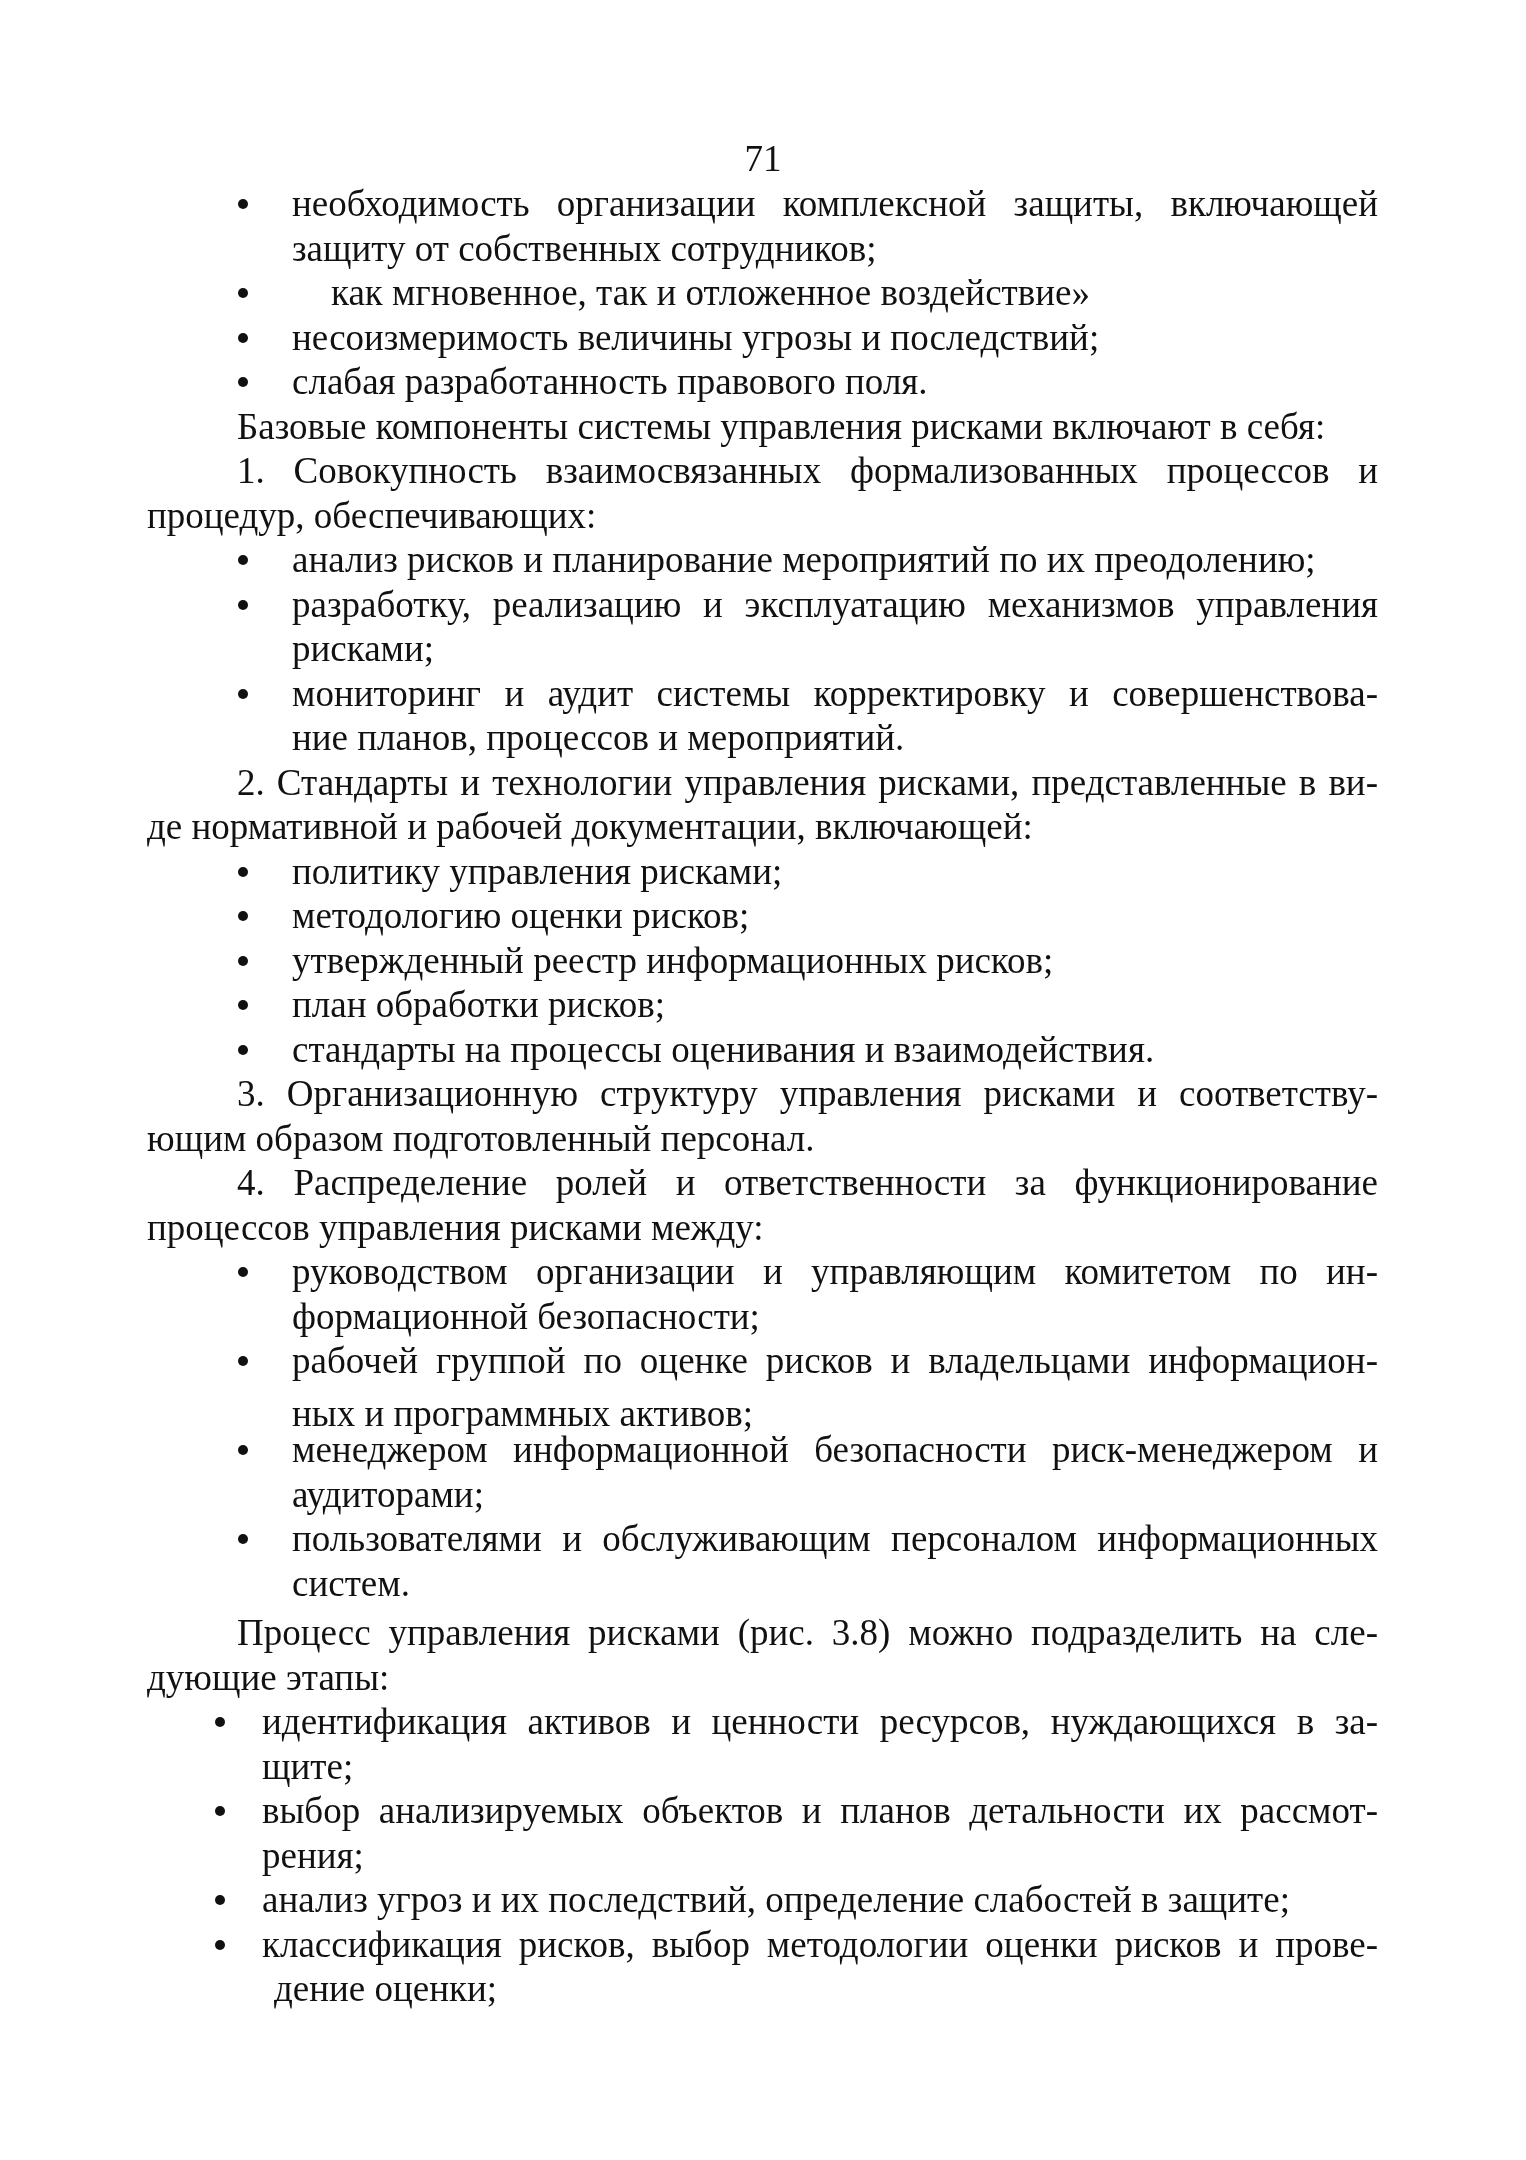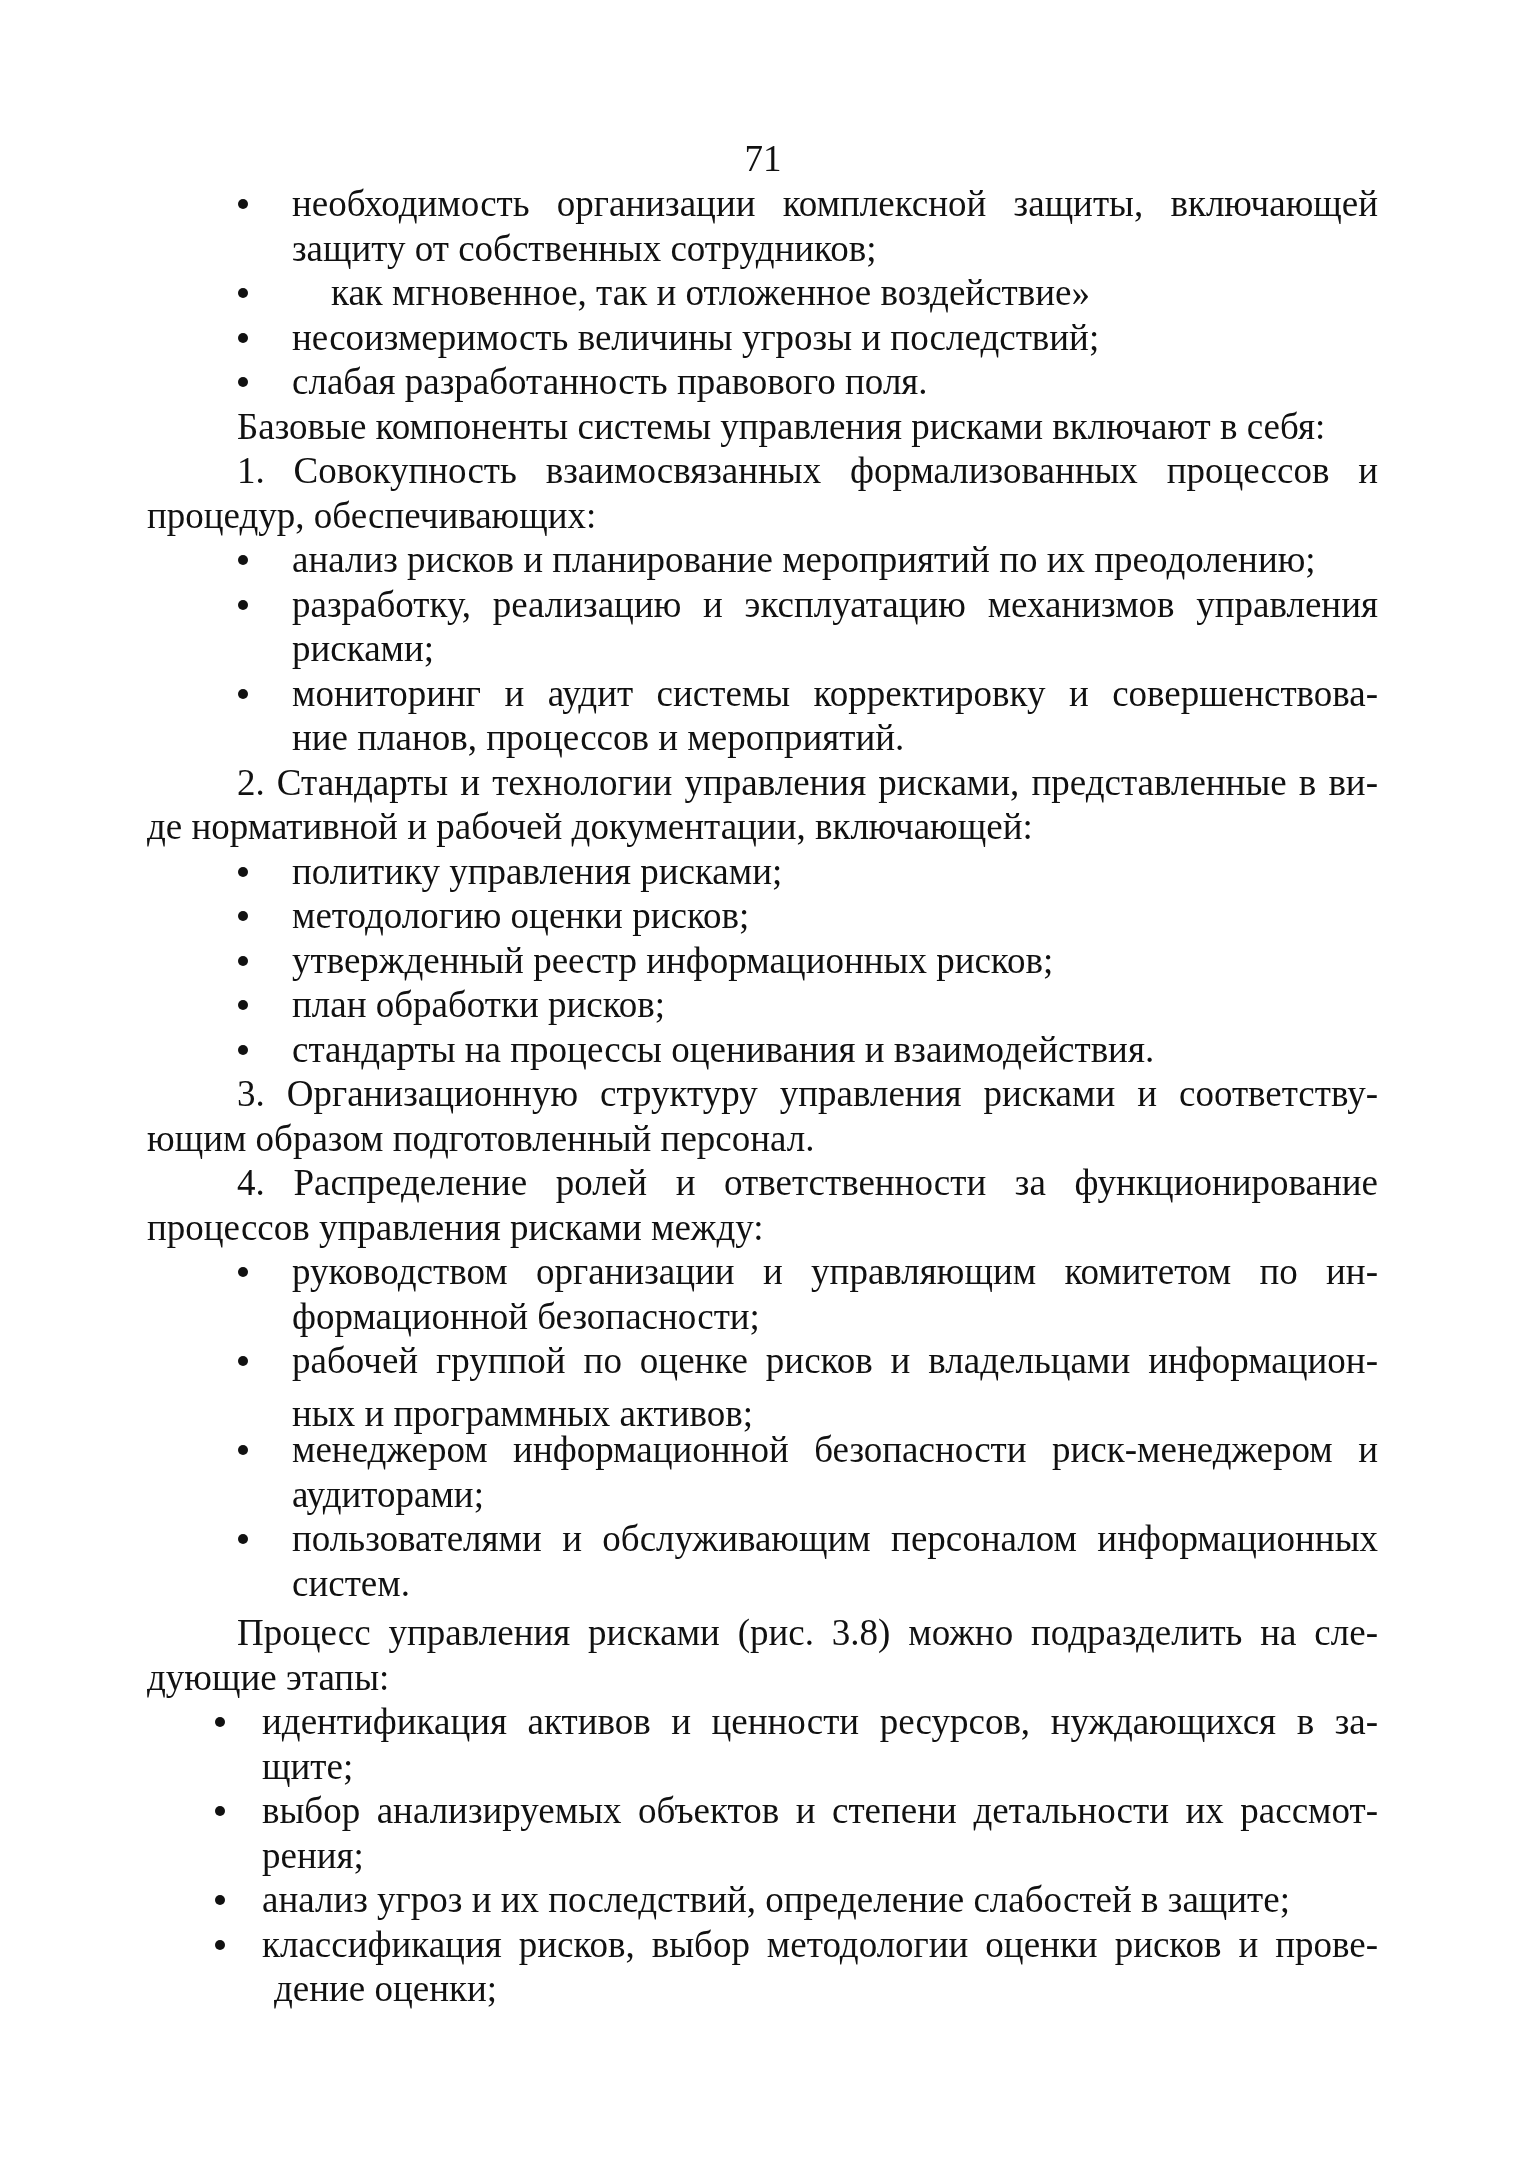--- a/index.html
+++ b/index.html
@@ -110,21 +110,21 @@
       <div class="line just" style="left: 237px; top: 1611px; width: 1141px;">Процесс управления рисками (рис. 3.8) можно подразделить на сле-</div>
       <div class="line" style="left: 147px; top: 1655.5px;">дующие этапы:</div>
     </div>
     <div>
       <span class="bullet-dot" style="left: 215px; top: 1717px;"></span>
       <div class="line just" style="left: 262px; top: 1700px; width: 1116px;">идентификация активов и ценности ресурсов, нуждающихся в за-</div>
       <div class="line" style="left: 262px; top: 1744.5px;">щите;</div>
     </div>
     <div>
       <span class="bullet-dot" style="left: 215px; top: 1806px;"></span>
-      <div class="line just" style="left: 262px; top: 1789px; width: 1116px;">выбор анализируемых объектов и степени детальности их рассмот-</div>
+      <div class="line just" style="left: 262px; top: 1789px; width: 1116px;">выбор анализируемых объектов и планов детальности их рассмот-</div>
       <div class="line" style="left: 262px; top: 1833.5px;">рения;</div>
     </div>
     <div>
       <span class="bullet-dot" style="left: 215px; top: 1895px;"></span>
       <div class="line" style="left: 262px; top: 1878px;">анализ угроз и их последствий, определение слабостей в защите;</div>
     </div>
     <div>
       <span class="bullet-dot" style="left: 215px; top: 1939.5px;"></span>
       <div class="line just" style="left: 262px; top: 1922.5px; width: 1116px;">классификация рисков, выбор методологии оценки рисков и прове-</div>
       <div class="line" style="left: 262px; top: 1967px; margin-left: 12px;">дение оценки;</div>

